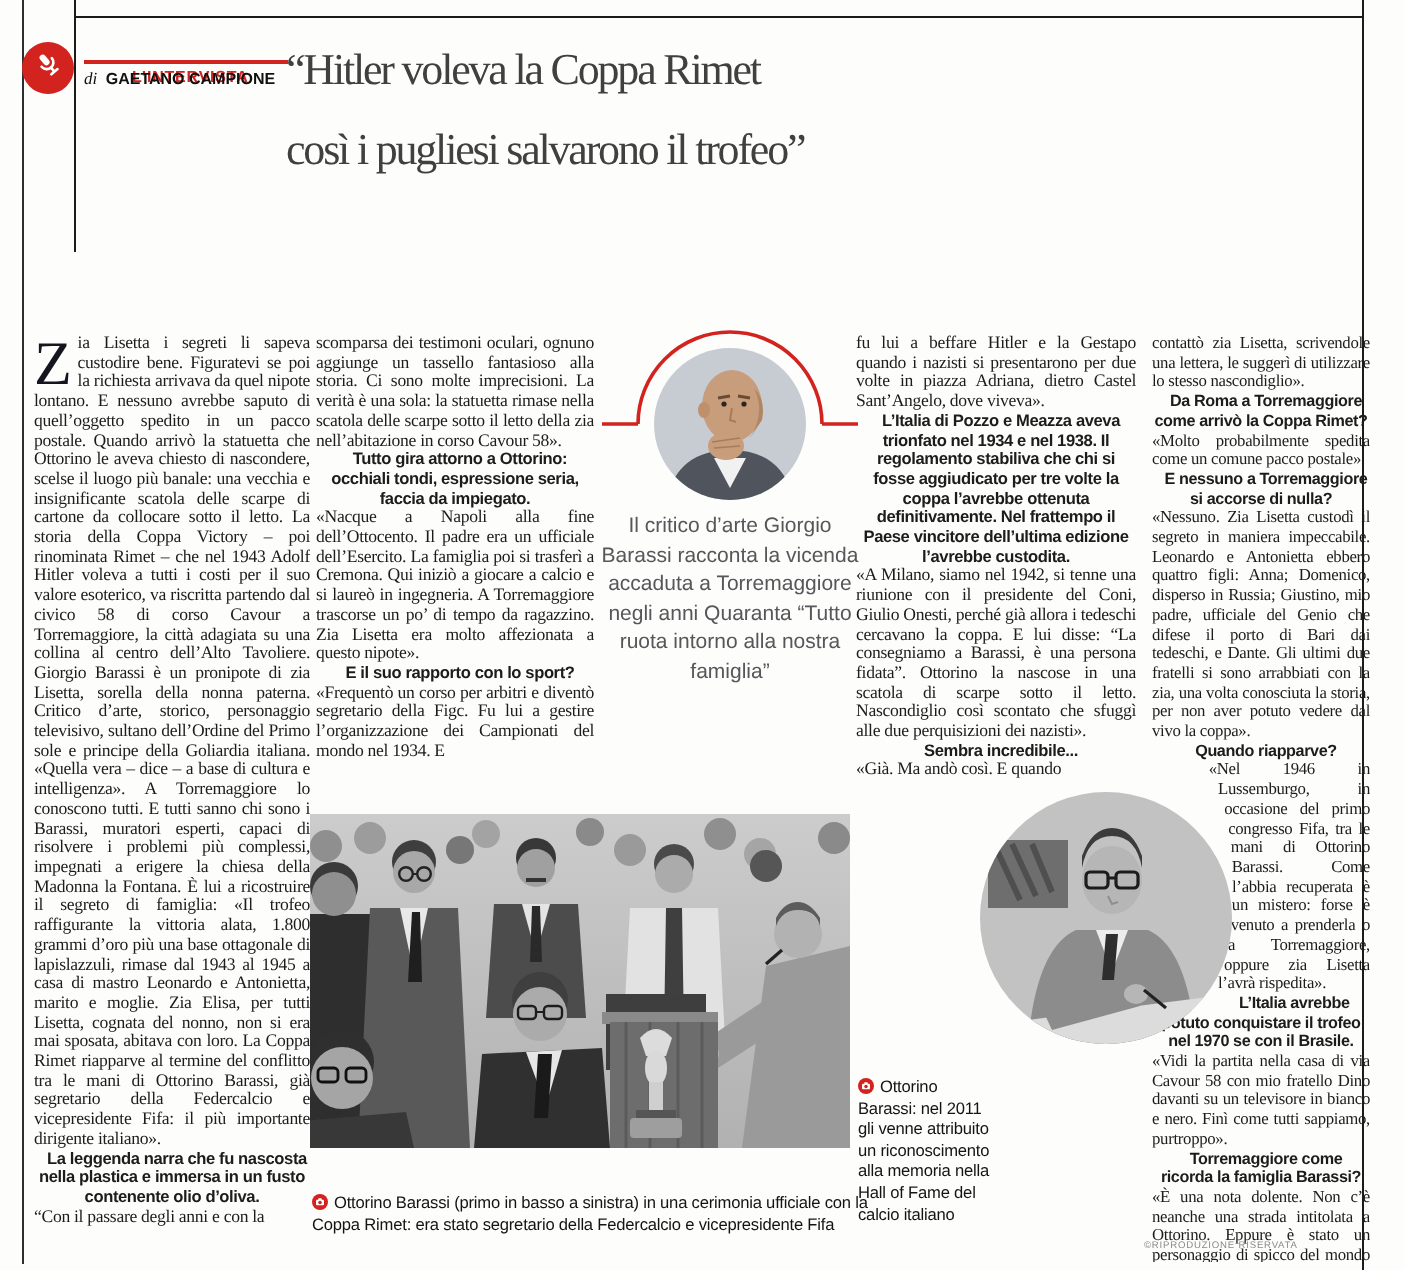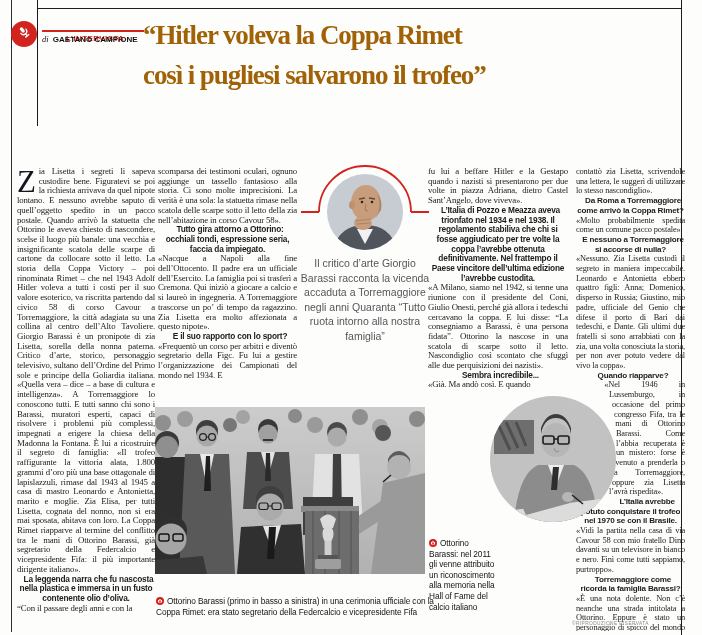--- a/index.html
+++ b/index.html
@@ -10,22 +10,22 @@
   
   .badge{position:absolute;left:11px;top:21px;width:26px;height:26px;border-radius:50%;
          background:#d2231f;display:flex;align-items:center;justify-content:center;}
   .kicker-label{position:absolute;left:42px;top:34px;font:700 8px/9px "Liberation Sans",sans-serif;
          color:#d2231f;letter-spacing:.4px;margin-left:24px;}
   .kicker-rule{position:absolute;left:42px;top:30px;width:102px;height:2px;background:#d2231f;}
   .byline{position:absolute;left:42px;top:34px;font:700 8px/10px "Liberation Sans",sans-serif;color:#111;}
   .byline .di{font:italic 400 8.5px "Liberation Serif",serif;margin-right:2px;}
   
   .headline{position:absolute;left:143px;top:15px;width:548px;
-        font-family:"Liberation Serif",serif;font-weight:700;color:#a16207;
-        font-size:27px;line-height:40px;letter-spacing:-1.1px;}
+        font-family:"Liberation Serif",serif;font-weight:400;color:#404040;
+        font-size:22px;line-height:40px;letter-spacing:-1.1px;}
   
   .col{position:absolute;font-size:8.8px;line-height:9.7px;letter-spacing:-0.15px;
        text-align:justify;overflow:hidden;}
   .col p{margin:0;}
   .q{font-family:"Liberation Sans",sans-serif;font-weight:700;font-size:8.3px;
      line-height:9.7px;text-indent:5px;letter-spacing:-0.2px;text-align:center;}
   .colA{left:17px;top:167px;width:138px;height:467px;}
   .colB{left:158px;top:167px;width:139px;height:240px;}
   .colC{left:428px;top:167px;width:140px;height:240px;}
   .colD{left:576px;top:167px;width:109px;height:464px;font-size:8.4px;}

